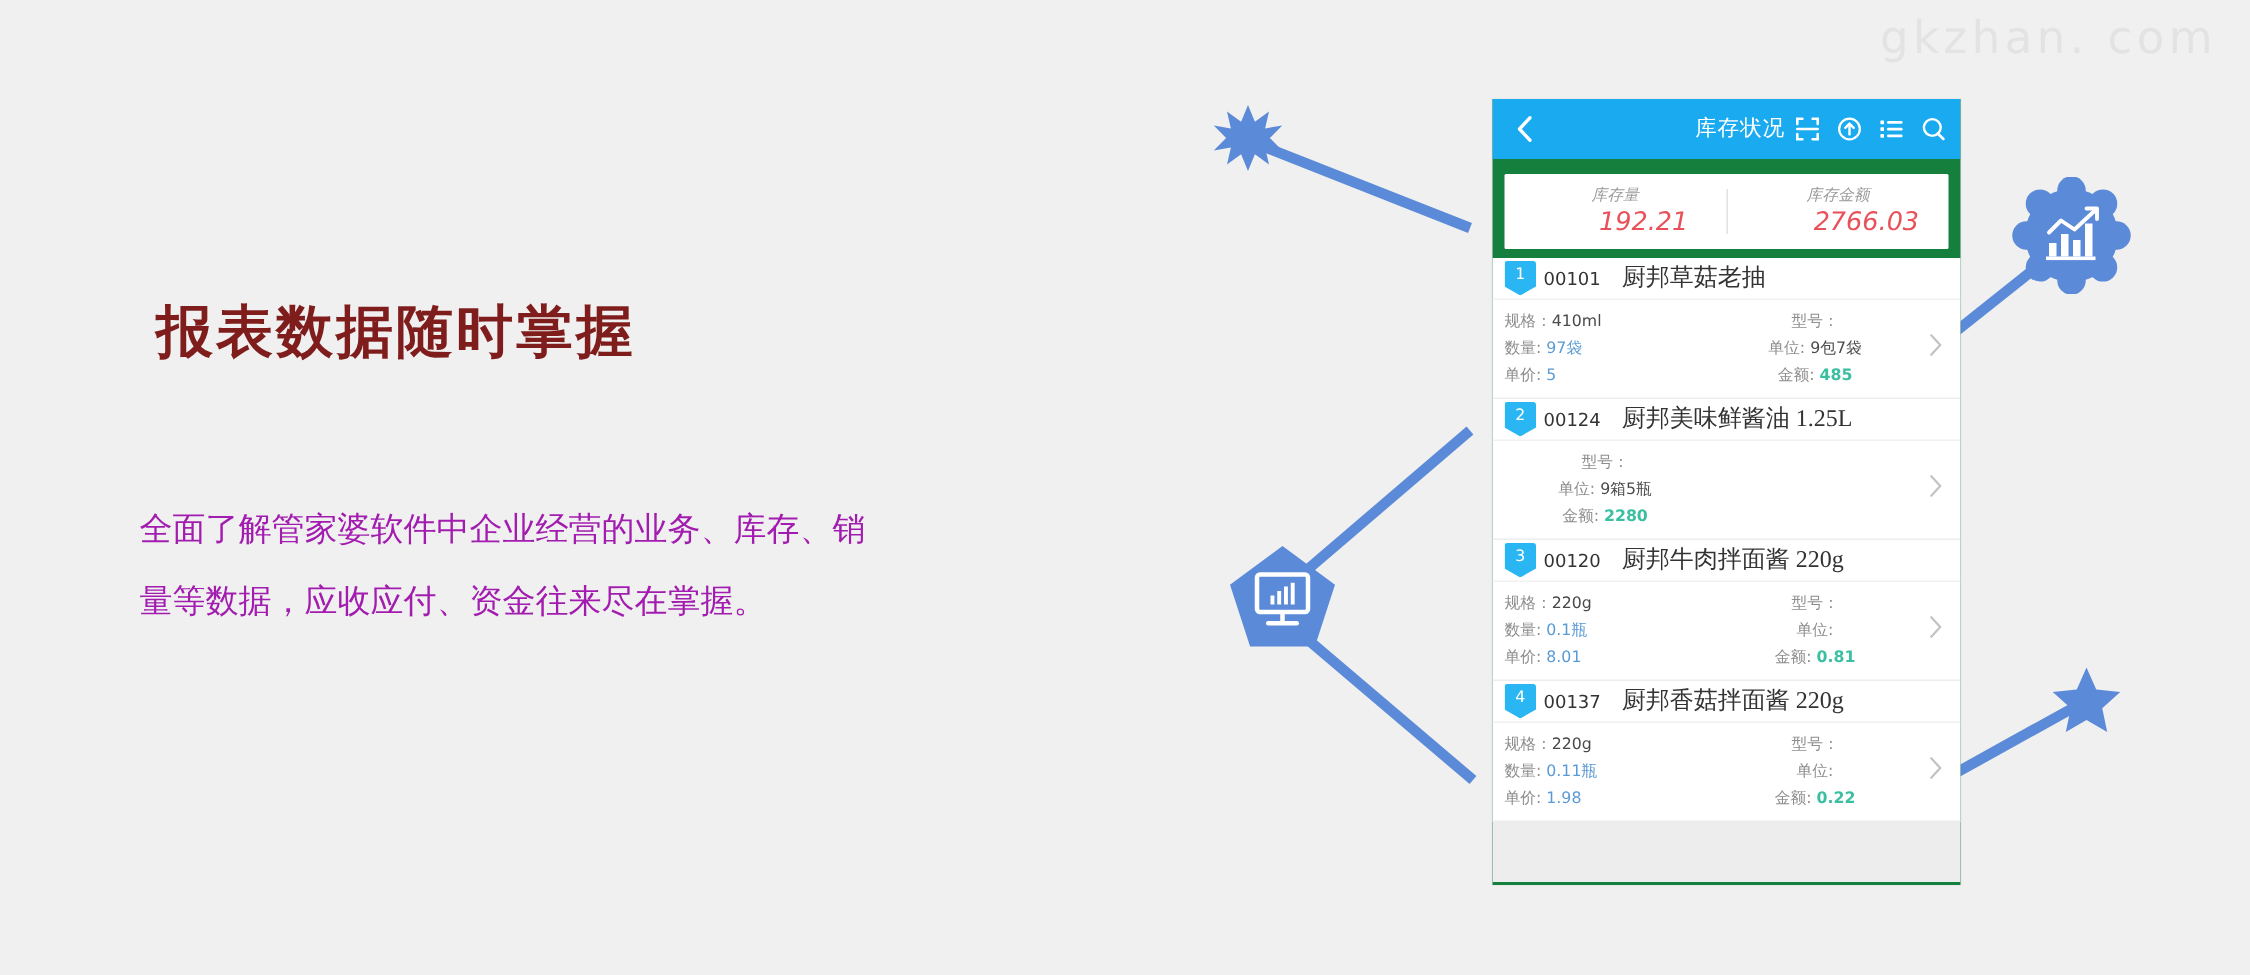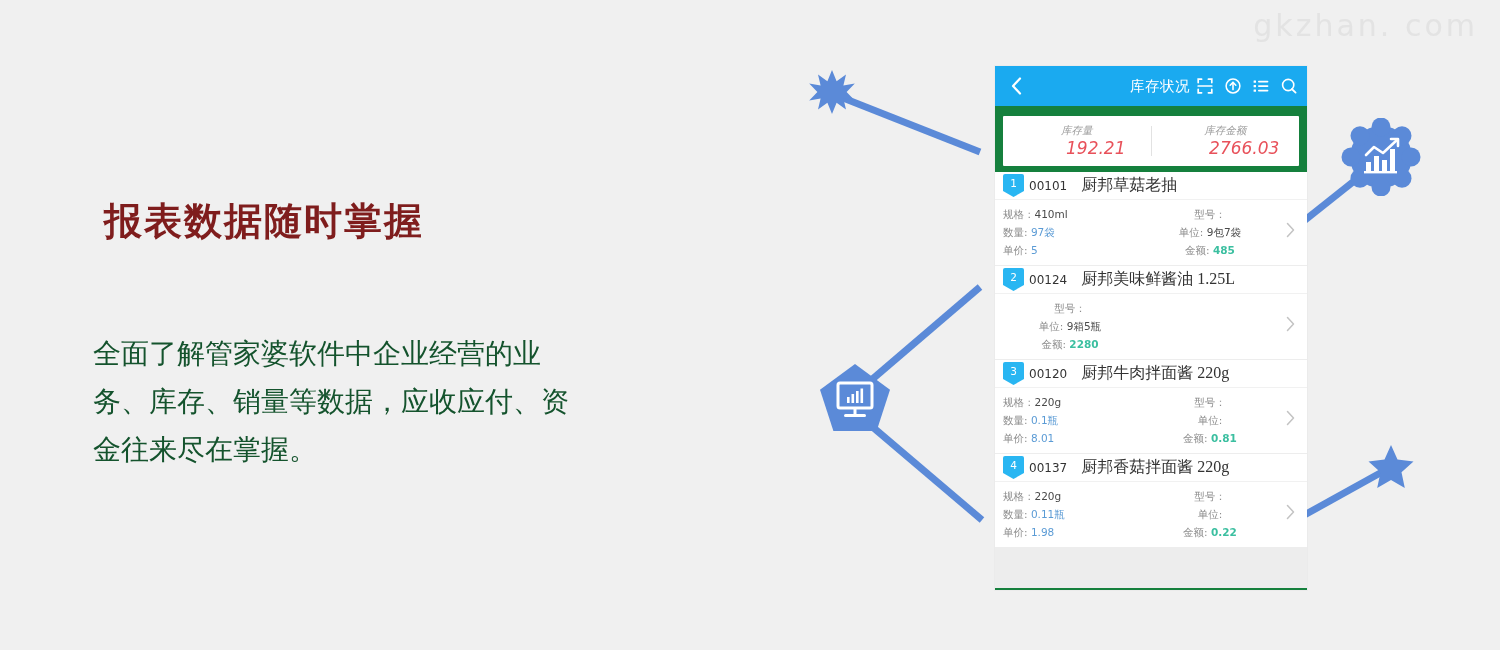--- a/index.html
+++ b/index.html
@@ -43,23 +43,23 @@
     color: #7f1d1d;
     letter-spacing: 2px;
     font-family: "DejaVu Sans", sans-serif;
     white-space: nowrap;
   }
   .body-copy {
     position: absolute;
     left: 93px;
     top: 330px;
     width: 500px;
-    font-size: 28px;
+    font-size: 22px;
     line-height: 48px;
-    color: #14532d;
+    color: #a21caf;
     font-family: "DejaVu Sans", sans-serif;
   }
 
   
   .connectors {
     position: absolute;
     left: 0; top: 0;
     width: 1500px; height: 650px;
     pointer-events: none;
   }

